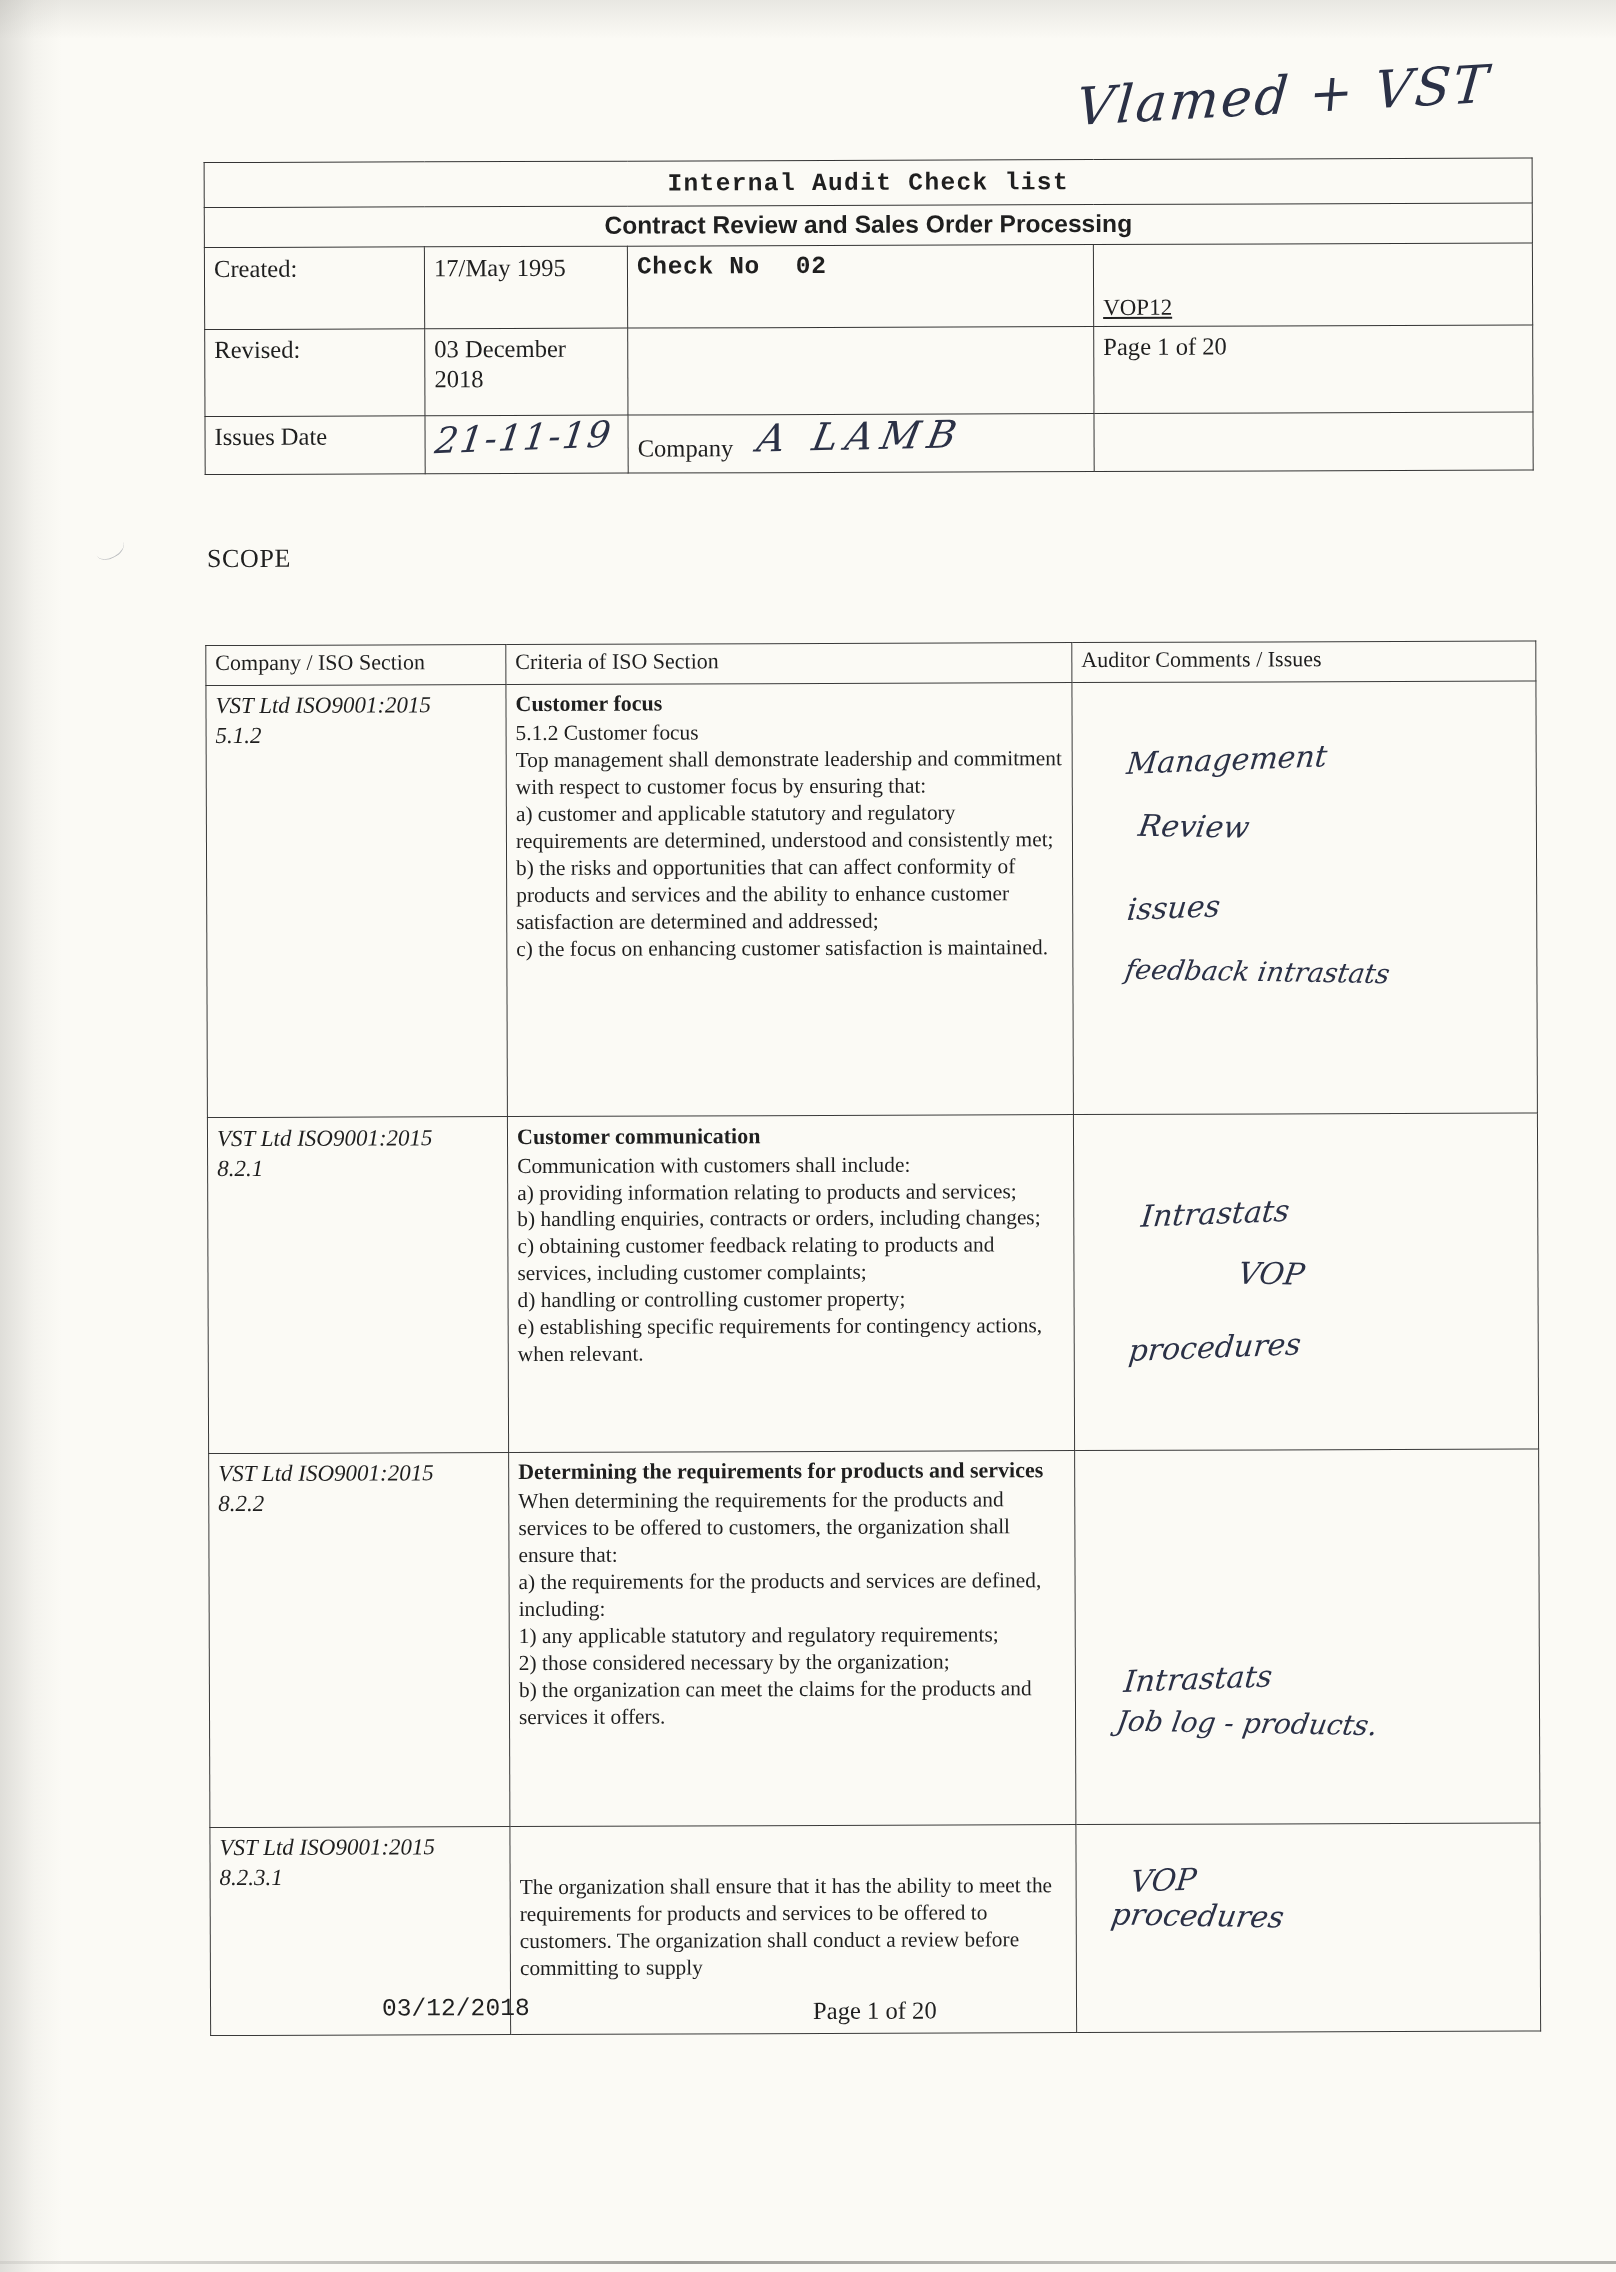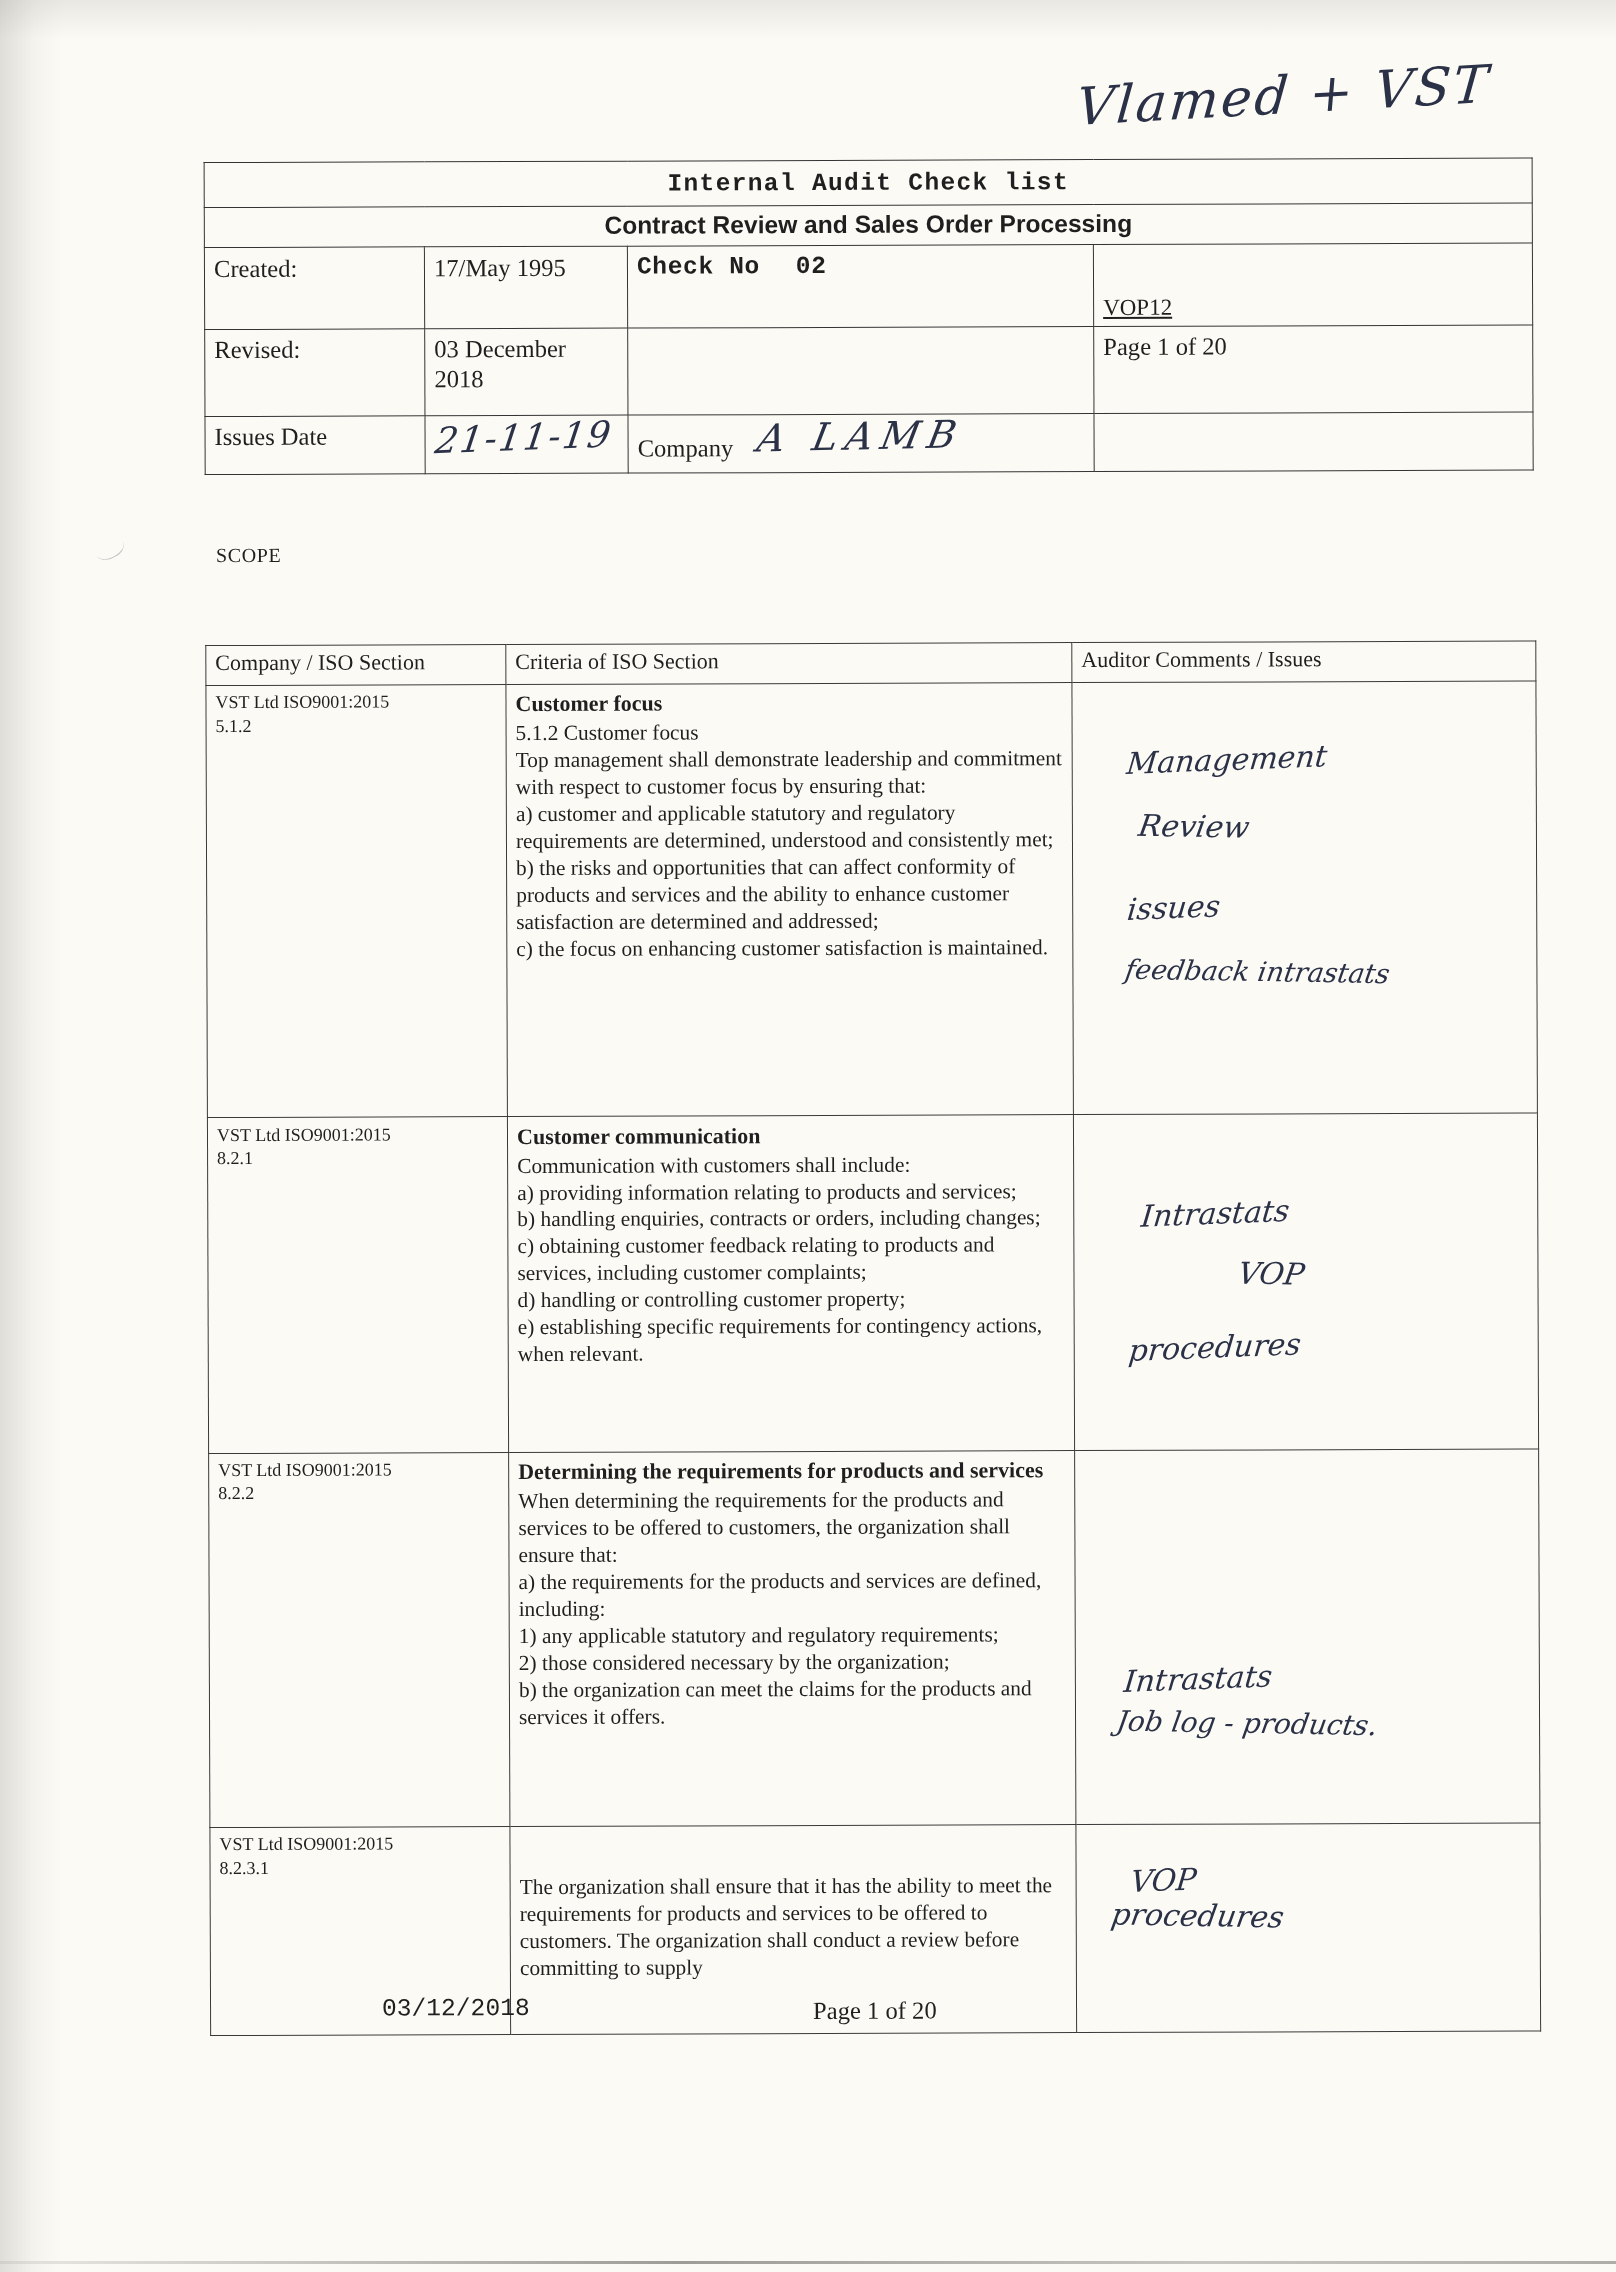--- a/index.html
+++ b/index.html
@@ -84,33 +84,33 @@
     font-size:36px;letter-spacing:1.9px;white-space:nowrap;
     display:inline-block;transform:rotate(-2deg) skewX(-10deg) translateY(-5.2px);
   }
   .auditor-cell{white-space:nowrap;}
   .hw-auditor{
     font-size:38px;letter-spacing:7.8px;margin-left:23px;white-space:nowrap;
     display:inline-block;transform:rotate(-1deg) skewX(-12deg) translateY(-6.5px);
   }
 
   
-  .scope{position:absolute;left:209px;top:542px;font-size:20px;letter-spacing:0.6px;margin-left:9px;}
+  .scope{position:absolute;left:209px;top:542px;font-size:26px;letter-spacing:0.6px;}
 
   
   .main-table{
     position:absolute;left:207px;top:643px;
     width:1329px;border-collapse:collapse;table-layout:fixed;
   }
   .main-table th,.main-table td{
     border:1.3px solid #3a3a3a;vertical-align:top;text-align:left;
     padding:5.2px 9px;font-weight:normal;
   }
   .main-table th{font-size:22px;height:30px;padding-top:3.9px;}
-  .section-line{font-size:18px;line-height:1.3;}
+  .section-line{font-size:23px;line-height:1.3;font-style:italic;}
   .criteria-title{font-size:22px;font-weight:bold;line-height:1.3;margin-bottom:1.3px;}
   .criteria-line{font-size:21.4px;line-height:1.26;}
   .row-0 td{height:421px;}
   .row-1 td{height:324px;}
   .row-2 td{height:363px;}
   .row-3 td{height:155px;}
   .row-3 .criteria-cell{padding-top:47px;}
   .comments-cell{overflow:visible;position:relative;}
   .comments-wrap{display:flex;flex-direction:column;}
   .comment-line{font-size:30px;white-space:nowrap;transform:rotate(-2deg) skewX(-8deg);}

